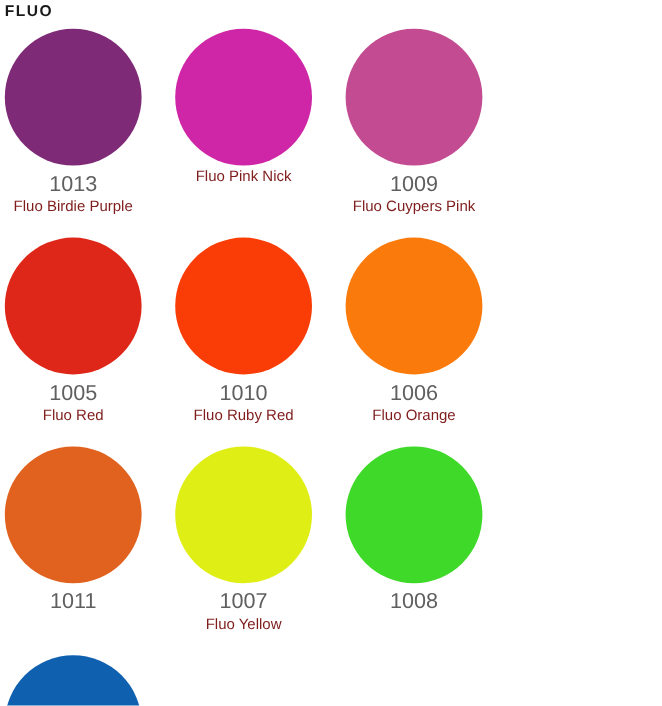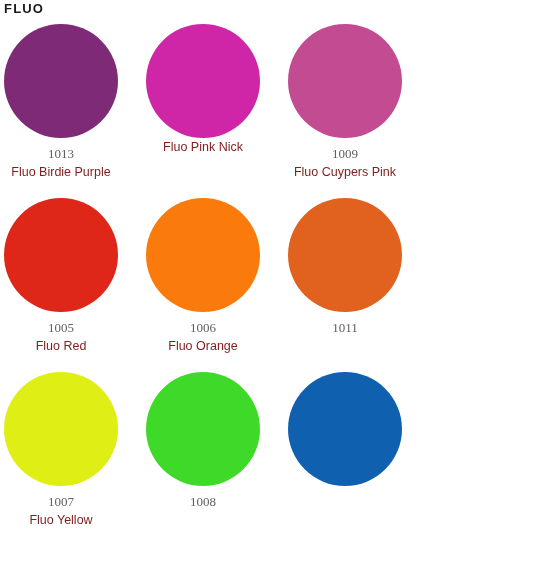--- a/index.html
+++ b/index.html
@@ -51,25 +51,25 @@
     height: 114px;
     margin: 0 auto;
   }
   .swatch-disc {
     width: 114px;
     height: 114px;
     border-radius: 50%;
     display: block;
   }
   .swatch-code {
-    font-size: 13px;
+    font-size: 18px;
     color: #5f5f5f;
     line-height: 19px;
     margin-top: 6px;
-    font-family: Liberation Serif, serif;
+    font-family: Liberation Sans, sans-serif;
   }
   .swatch-name {
     font-size: 12.5px;
     color: #7f1d1d;
     line-height: 19px;
     font-family: "Liberation Sans", sans-serif;
     word-wrap: break-word;
   }
 </style>
 </head>
@@ -103,20 +103,27 @@
       </div>
       <div class="swatch-cell">
         <div class="swatch-disc-wrap">
           <span class="swatch-disc" style="background: rgb(222, 39, 24);"></span>
         </div>
         <div class="swatch-code">1005</div>
         <div class="swatch-name">Fluo Red</div>
       </div>
       <div class="swatch-cell">
         <div class="swatch-disc-wrap">
+          <span class="swatch-disc" style="background: rgb(250, 60, 6);"></span>
+        </div>
+        <div class="swatch-code">1010</div>
+        <div class="swatch-name">Fluo Ruby Red</div>
+      </div>
+      <div class="swatch-cell">
+        <div class="swatch-disc-wrap">
           <span class="swatch-disc" style="background: rgb(250, 122, 12);"></span>
         </div>
         <div class="swatch-code">1006</div>
         <div class="swatch-name">Fluo Orange</div>
       </div>
       <div class="swatch-cell">
         <div class="swatch-disc-wrap">
           <span class="swatch-disc" style="background: rgb(224, 98, 30);"></span>
         </div>
         <div class="swatch-code">1011</div>

